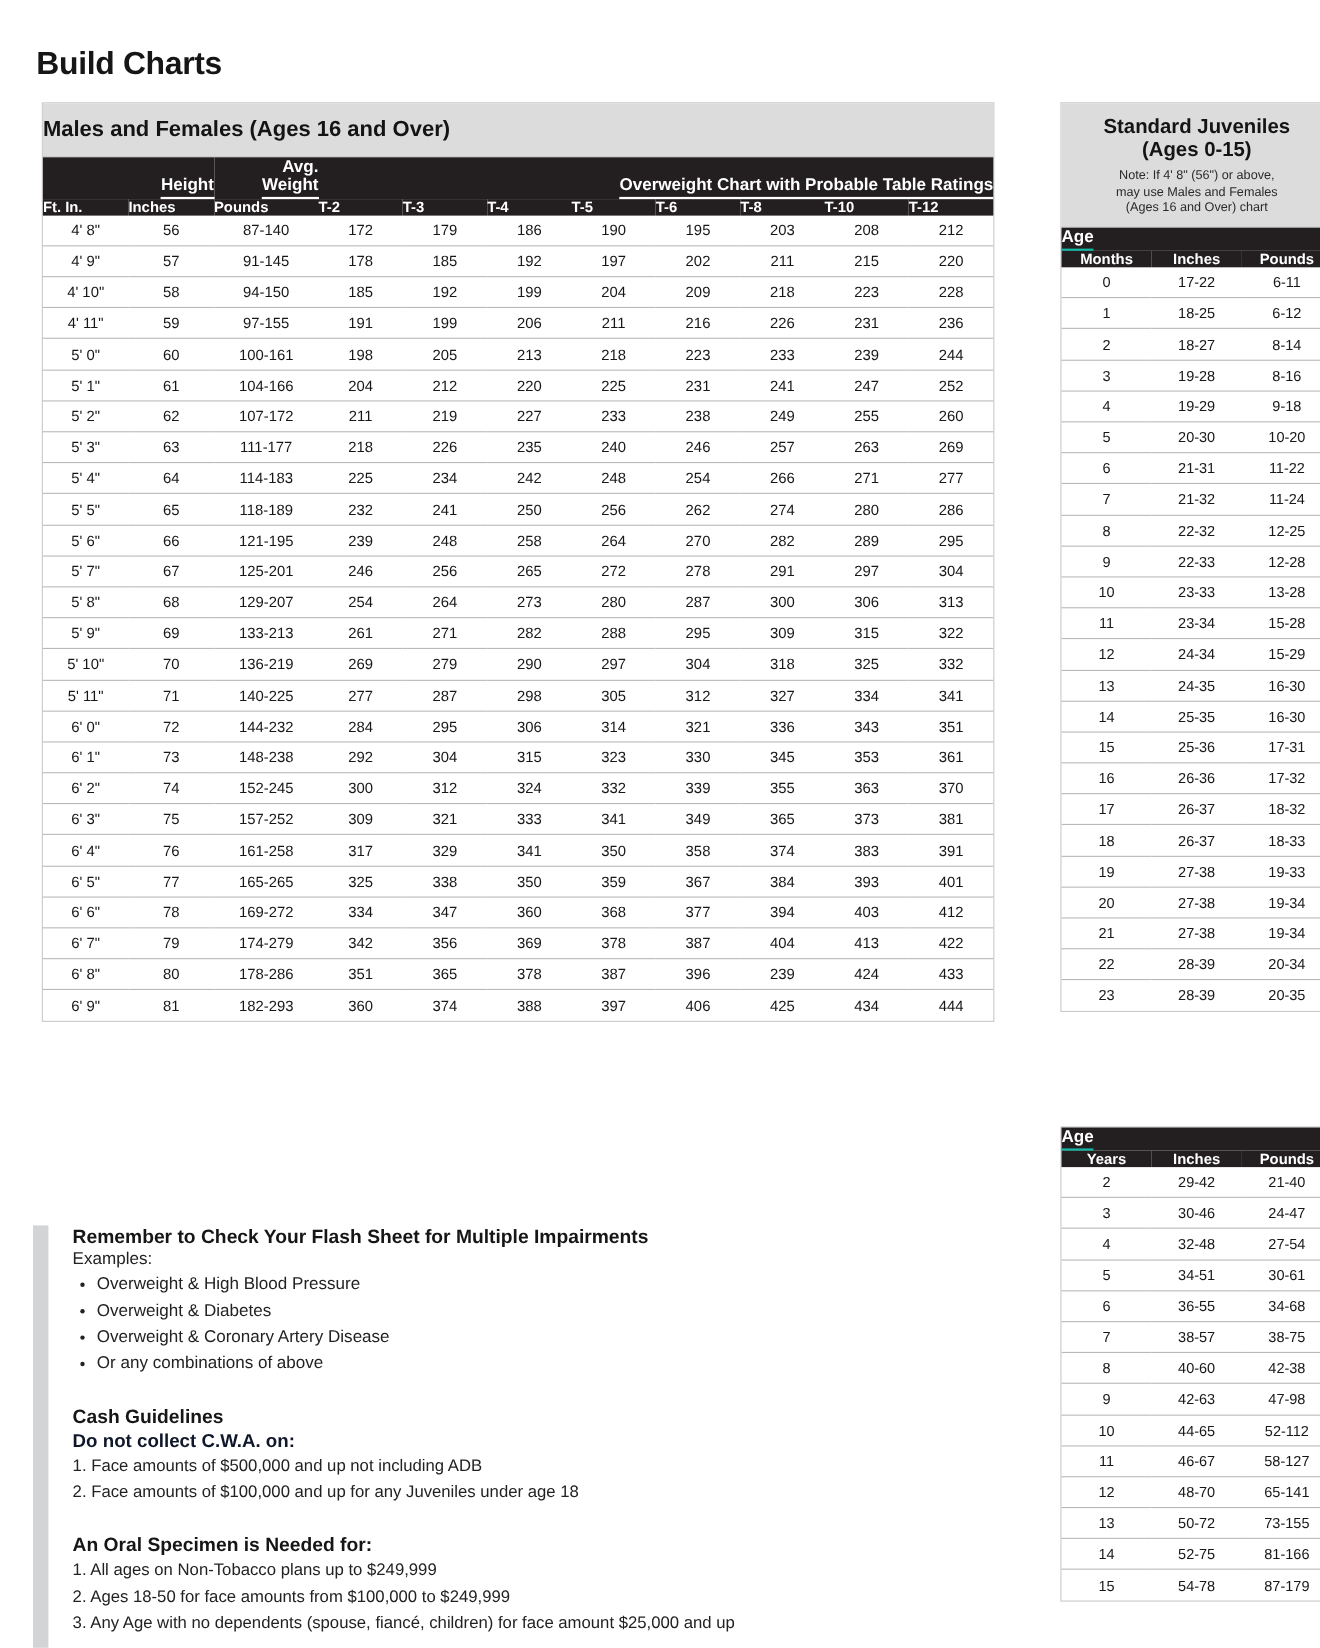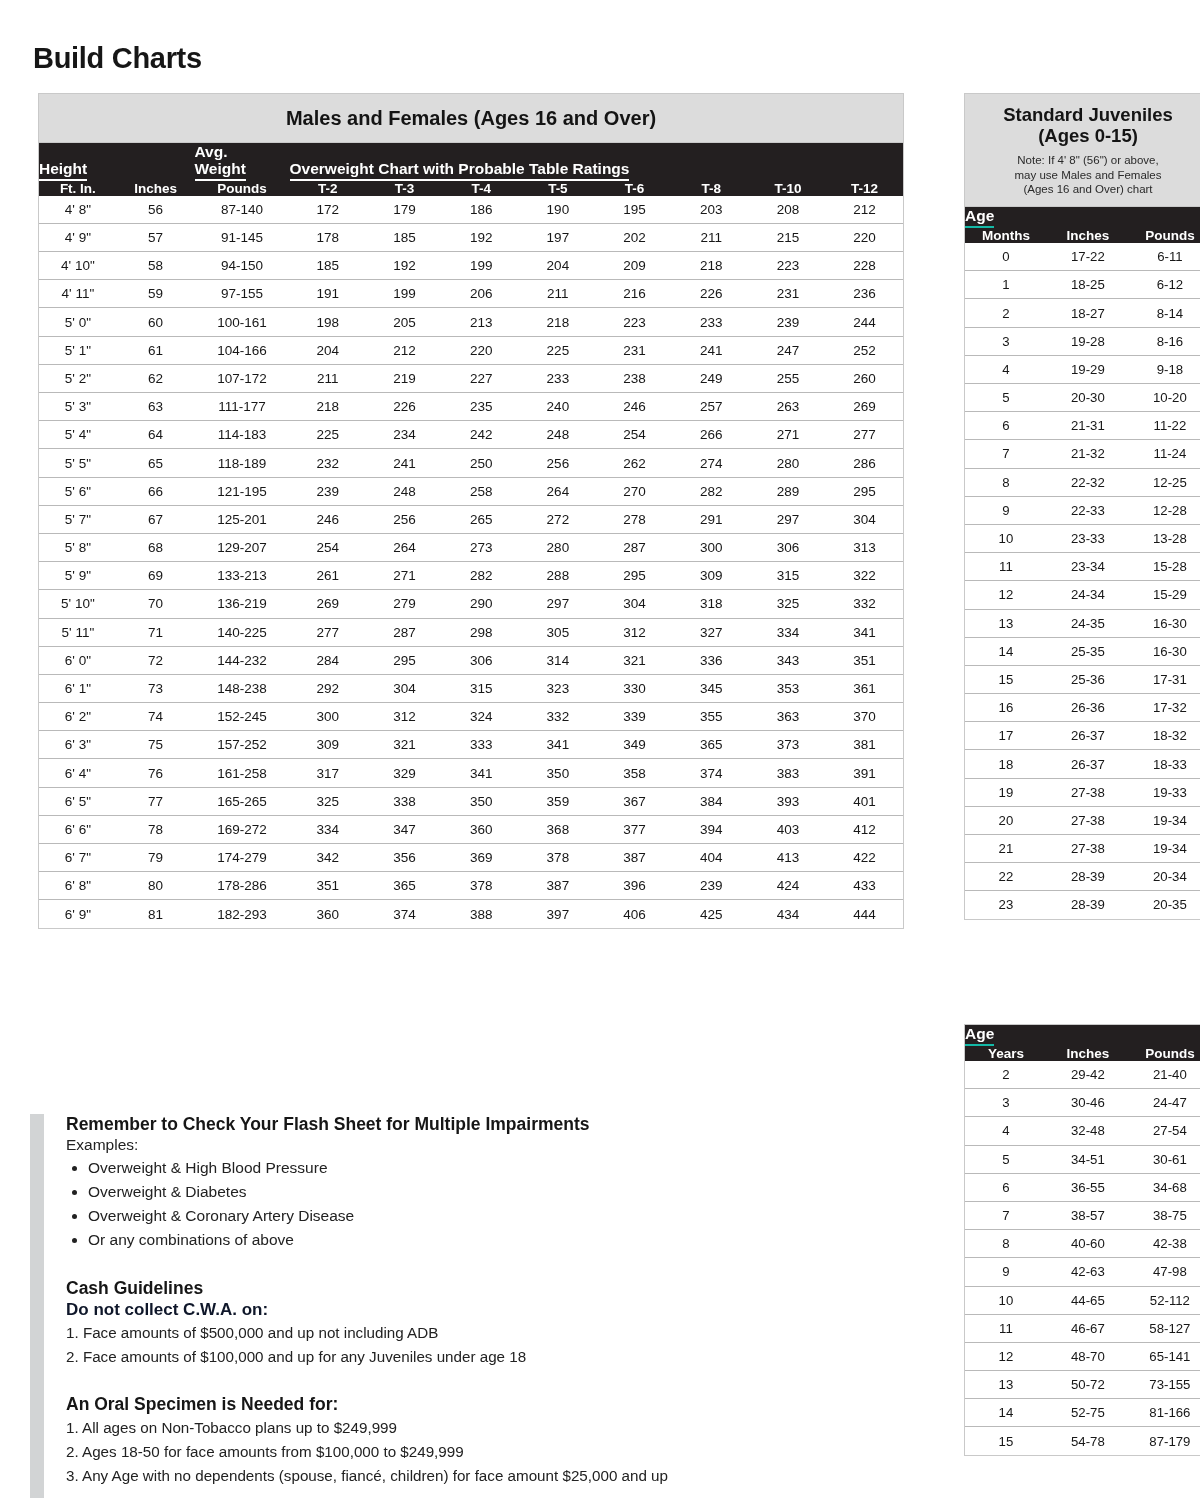--- a/index.html
+++ b/index.html
@@ -34,54 +34,53 @@
   #main-table-wrap {
     position: absolute;
     left: 38px;
     top: 67px;
     width: 866px;
     border: 1px solid #c9c9c9;
     background: #fff;
   }
   #main-banner {
     background: #dcdcdc;
-    text-align: center;
+    text-align: left;
     font-size: 20px;
     font-weight: bold;
     padding: 13px 0 12px;
     color: #141414;
     border-bottom: 1px solid #c9c9c9;
   }
   table.grid {
     border-collapse: collapse;
     width: 100%;
     table-layout: fixed;
   }
   table.grid td, table.grid th {
     padding: 0;
     margin: 0;
   }
   
   .hdr-black { background: #231f20; color: #ffffff; }
   .hdr-top td {
-    text-align: left;
+    text-align: right;
     font-size: 15.5px;
     font-weight: bold;
     padding-top: 9px;
     padding-bottom: 2px;
     vertical-align: bottom;
     line-height: 1.12;
   }
   .hdr-top td .u {
     display: inline-block;
     border-bottom: 2px solid #ffffff;
     padding-bottom: 1px;
   }
   .hdr-sub td {
-    text-align: center;
     font-size: 13.5px;
     font-weight: bold;
     padding-top: 4px;
     padding-bottom: 8px;
     color: #ffffff;
   }
   tbody.body-rows td {
     text-align: center;
     font-size: 13.5px;
     padding: 6.1px 0 6.1px;

